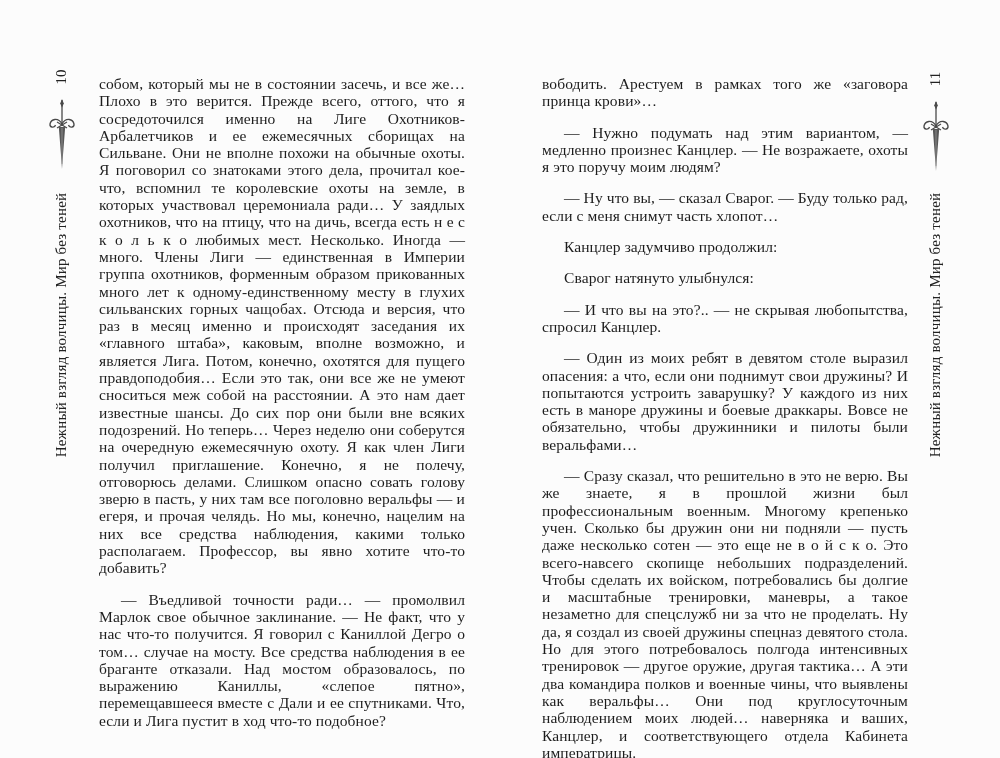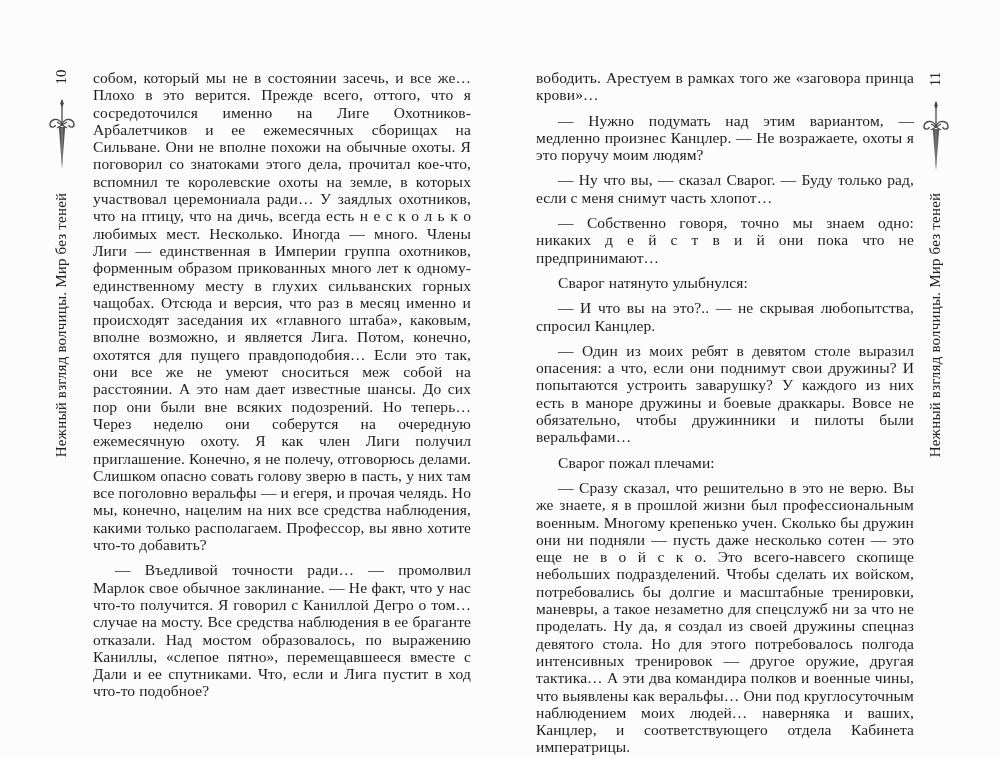--- a/index.html
+++ b/index.html
@@ -12,21 +12,21 @@
     overflow:hidden;
   }
   .text-col{
     position:absolute;top:61px;width:394px;
     text-align:justify;
     font-size:15.5px;line-height:17.3px;
     letter-spacing:0.1px;
   }
   #left-col{left:85px;}
   #right-col{left:528px;}
-  .text-col p{margin:8px;padding:0;}
+  .text-col p{margin:14px;padding:0;}
   .text-col p.indent{text-indent:22px;}
   .folio{
     position:absolute;width:30px;height:18px;
     transform-origin:top left;
     transform:rotate(-90deg) translateX(-30px);
     font-size:15px;line-height:18px;text-align:center;
     color:#222;
   }
   #folio-left{left:52px;top:62px;}
   #folio-right{left:926px;top:64px;}
@@ -80,21 +80,20 @@
 
   <div class="text-col" id="left-col">
     <p>собом, который мы не в состоянии засечь, и все же… Плохо в это верится. Прежде всего, оттого, что я сосредоточился именно на Лиге Охотников-Арбалетчиков и ее ежемесячных сборищах на Сильване. Они не вполне похожи на обычные охоты. Я поговорил со знатоками этого дела, прочитал кое-что, вспомнил те королевские охоты на земле, в которых участвовал церемониала ради… У заядлых охотников, что на птицу, что на дичь, всегда есть н е с к о л ь к о любимых мест. Несколько. Иногда — много. Члены Лиги — единственная в Империи группа охотников, форменным образом прикованных много лет к одному-единственному месту в глухих сильванских горных чащобах. Отсюда и версия, что раз в месяц именно и происходят заседания их «главного штаба», каковым, вполне возможно, и является Лига. Потом, конечно, охотятся для пущего правдоподобия… Если это так, они все же не умеют сноситься меж собой на расстоянии. А это нам дает известные шансы. До сих пор они были вне всяких подозрений. Но теперь… Через неделю они соберутся на очередную ежемесячную охоту. Я как член Лиги получил приглашение. Конечно, я не полечу, отговорюсь делами. Слишком опасно совать голову зверю в пасть, у них там все поголовно веральфы — и егеря, и прочая челядь. Но мы, конечно, нацелим на них все средства наблюдения, какими только располагаем. Профессор, вы явно хотите что-то добавить?</p>
     <p class="indent">— Въедливой точности ради… — промолвил Марлок свое обычное заклинание. — Не факт, что у нас что-то получится. Я говорил с Каниллой Дегро о том… случае на мосту. Все средства наблюдения в ее браганте отказали. Над мостом образовалось, по выражению Каниллы, «слепое пятно», перемещавшееся вместе с Дали и ее спутниками. Что, если и Лига пустит в ход что-то подобное?</p>
   </div>
 
   <div class="text-col" id="right-col">
     <p>вободить. Арестуем в рамках того же «заговора принца крови»…</p>
     <p class="indent">— Нужно подумать над этим вариантом, — медленно произнес Канцлер. — Не возражаете, охоты я это поручу моим людям?</p>
     <p class="indent">— Ну что вы, — сказал Сварог. — Буду только рад, если с меня снимут часть хлопот…</p>
-    <p class="indent">— Собственно говоря, точно мы знаем одно: никаких д е й с т в и й они пока что не предпринимают…</p>
+    <p class="indent">Канцлер задумчиво продолжил:</p>
     <p class="indent">Сварог натянуто улыбнулся:</p>
     <p class="indent">— И что вы на это?.. — не скрывая любопытства, спросил Канцлер.</p>
     <p class="indent">— Один из моих ребят в девятом столе выразил опасения: а что, если они поднимут свои дружины? И попытаются устроить заварушку? У каждого из них есть в маноре дружины и боевые драккары. Вовсе не обязательно, чтобы дружинники и пилоты были веральфами…</p>
-    <p class="indent">Сварог пожал плечами:</p>
     <p class="indent">— Сразу сказал, что решительно в это не верю. Вы же знаете, я в прошлой жизни был профессиональным военным. Многому крепенько учен. Сколько бы дружин они ни подняли — пусть даже несколько сотен — это еще не в о й с к о. Это всего-навсего скопище небольших подразделений. Чтобы сделать их войском, потребовались бы долгие и масштабные тренировки, маневры, а такое незаметно для спецслужб ни за что не проделать. Ну да, я создал из своей дружины спецназ девятого стола. Но для этого потребовалось полгода интенсивных тренировок — другое оружие, другая тактика… А эти два командира полков и военные чины, что выявлены как веральфы… Они под круглосуточным наблюдением моих людей… наверняка и ваших, Канцлер, и соответствующего отдела Кабинета императрицы.</p>
   </div>
 
 </div>
 
 </body></html>

